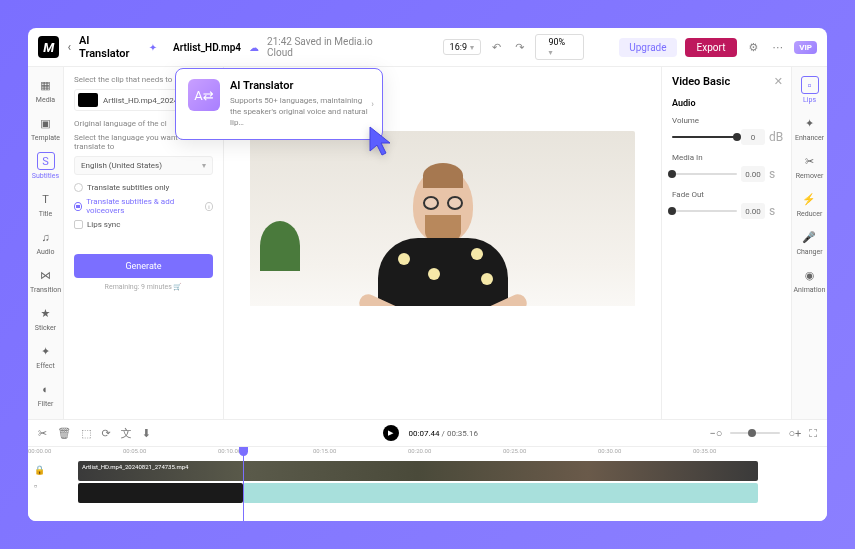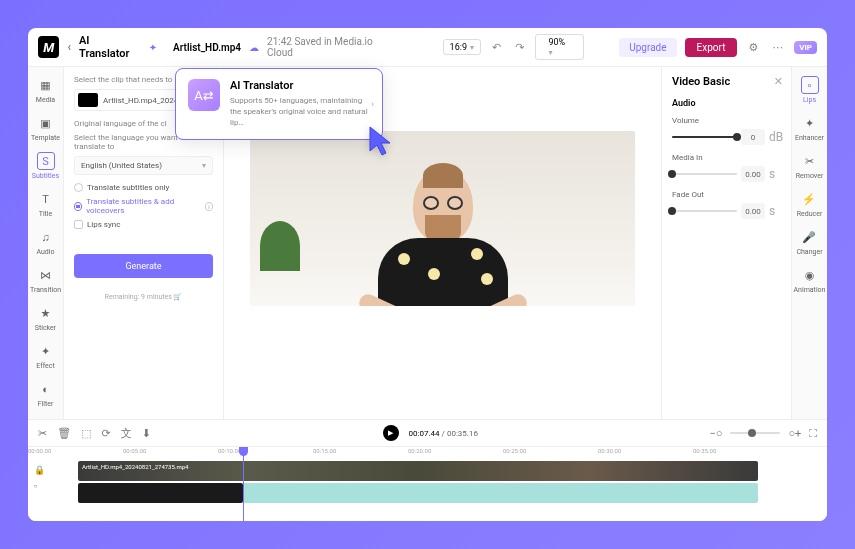--- a/index.html
+++ b/index.html
@@ -31,21 +31,21 @@
 .clip { display: flex; align-items: center; gap: 5px; border: 1px solid #eee; border-radius: 3px; padding: 3px; margin-bottom: 8px; }
 .clip-thumb { width: 20px; height: 14px; background: #000; border-radius: 2px; }
 .clip-name { font-size: 8px; white-space: nowrap; overflow: hidden; }
 .select { border: 1px solid #eee; border-radius: 3px; padding: 4px 6px; font-size: 8px; display: flex; justify-content: space-between; margin-bottom: 8px; cursor: pointer; background: #fafafa; }
 .radio-row { display: flex; align-items: center; gap: 4px; font-size: 8px; margin-bottom: 5px; }
 .radio { width: 9px; height: 9px; border: 1px solid #ccc; border-radius: 50%; }
 .radio.checked { border-color: #7B6FFF; background: radial-gradient(circle, #7B6FFF 40%, transparent 45%); }
 .checkbox { width: 9px; height: 9px; border: 1px solid #ccc; border-radius: 2px; }
 .info { width: 9px; height: 9px; border: 1px solid #ccc; border-radius: 50%; font-size: 6px; display: flex; align-items: center; justify-content: center; color: #aaa; }
 .generate { background: #7B6FFF; color: #fff; border: none; border-radius: 4px; padding: 7px; width: 100%; font-size: 9px; margin-top: 20px; cursor: pointer; }
-.remaining { text-align: center; font-size: 7px; color: #aaa; margin-top: 15px; }
+.remaining { text-align: center; font-size: 7px; color: #aaa; margin-top: 5px; }
 .center { flex: 1; display: flex; flex-direction: column; background: #fff; }
 .preview { flex: 1; display: flex; align-items: center; justify-content: center; padding: 10px; }
 .video { width: 385px; height: 225px; background: linear-gradient(180deg, #E8E4DC 0%, #F5F2ED 60%, #fff 100%); border-radius: 2px; position: relative; overflow: hidden; }
 .person { position: absolute; left: 50%; top: 50%; transform: translate(-50%, -50%); width: 130px; height: 150px; }
 .head { width: 60px; height: 75px; background: #E8C4A8; border-radius: 50% 50% 45% 45%; margin: 0 auto; position: relative; }
 .hair { position: absolute; top: -5px; left: 10px; width: 40px; height: 25px; background: #A67850; border-radius: 50% 50% 0 0; }
 .beard { position: absolute; bottom: 0; left: 12px; width: 36px; height: 28px; background: #B8885C; border-radius: 0 0 40% 40%; }
 .glasses { position: absolute; top: 28px; left: 10px; width: 40px; height: 14px; display: flex; justify-content: space-between; }
 .lens { width: 16px; height: 14px; border: 2px solid #333; border-radius: 50%; background: rgba(255,255,255,0.2); }
 .shirt { width: 130px; height: 70px; background: #1a1a1a; border-radius: 40px 40px 0 0; position: relative; margin-top: -5px; }

